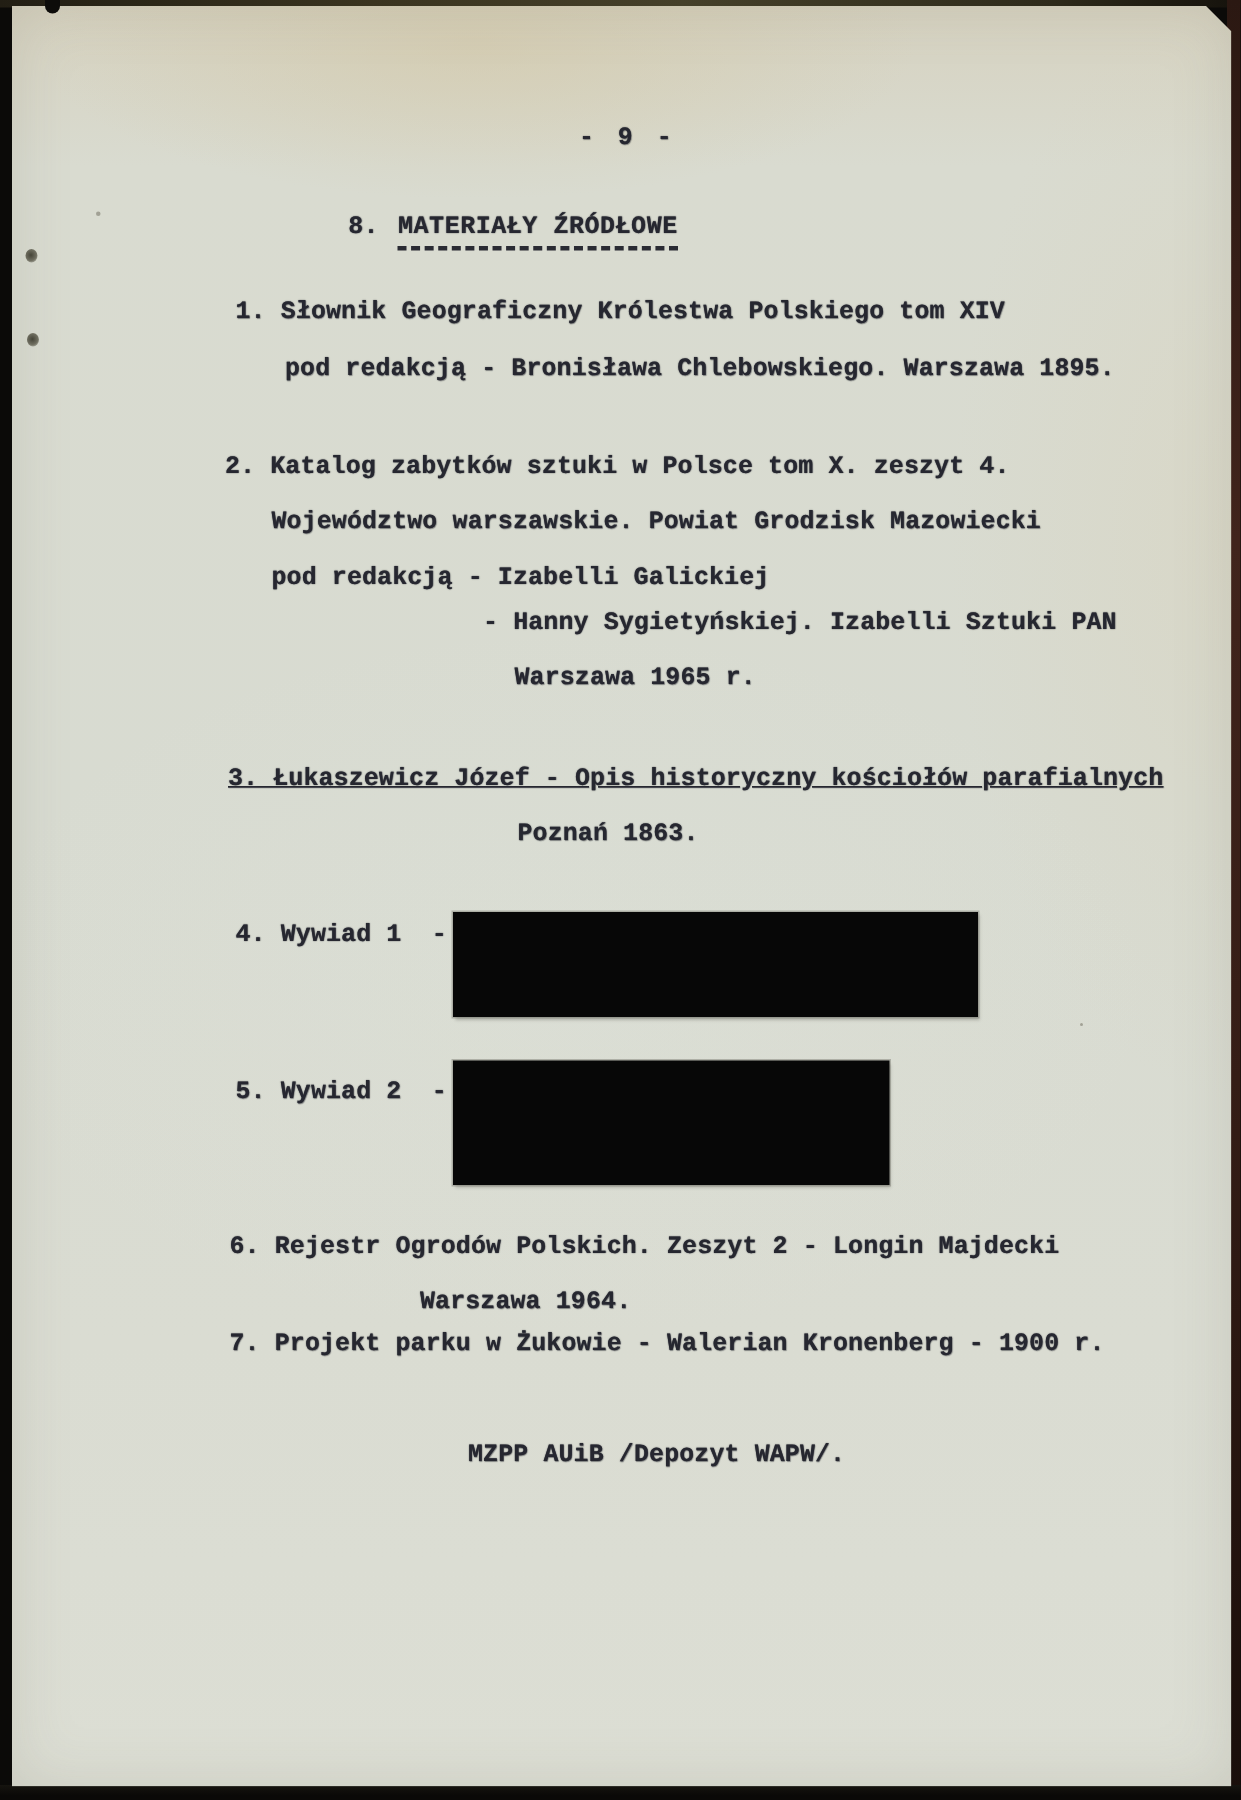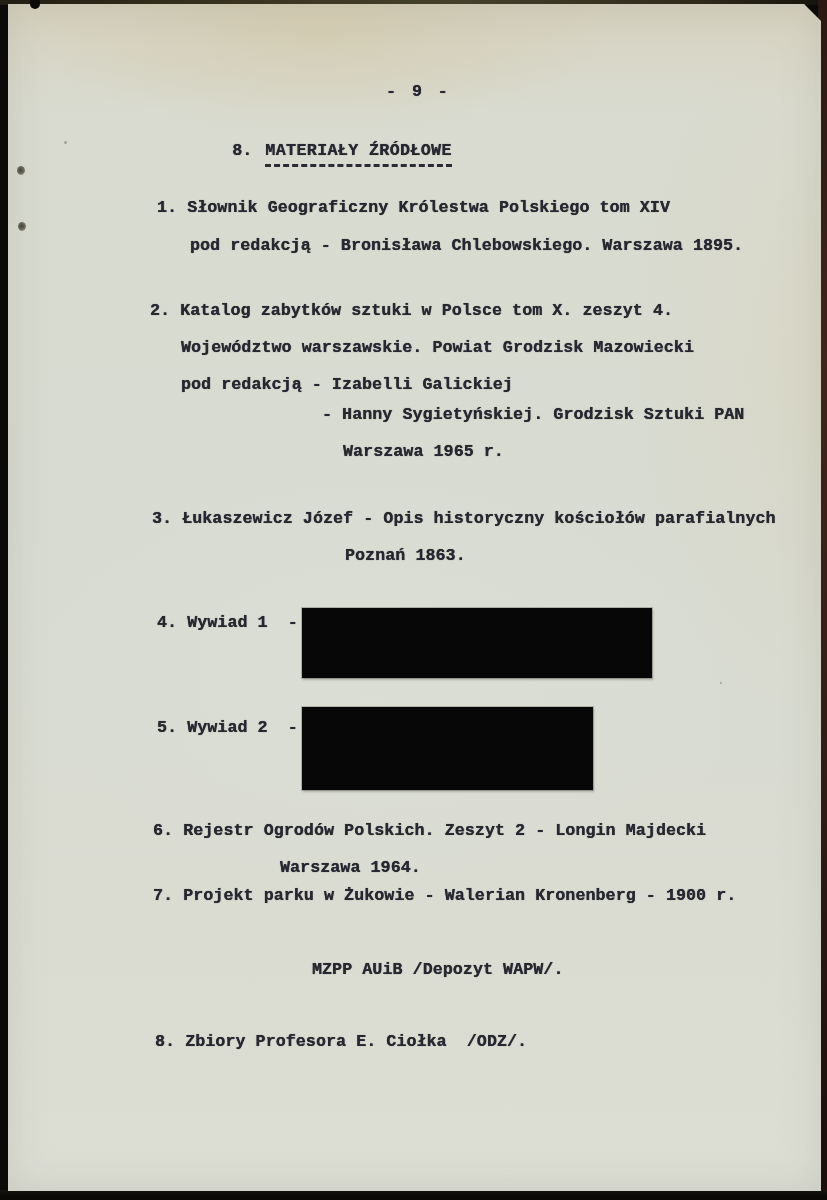--- a/index.html
+++ b/index.html
@@ -102,33 +102,32 @@
   <div class="tl" style="left:192px; top:121px;">
     <span>8.</span><span class="heading-title">MATERIAŁY ŹRÓDŁOWE</span>
   </div>
 
   <div class="tl" style="left:157px; top:198px;">1. Słownik Geograficzny Królestwa Polskiego tom XIV</div>
   <div class="tl" style="left:190px; top:236px;">pod redakcją - Bronisława Chlebowskiego. Warszawa 1895.</div>
 
   <div class="tl" style="left:150px; top:301px;text-align:right;">2. Katalog zabytków sztuki w Polsce tom X. zeszyt 4.</div>
   <div class="tl" style="left:181px; top:338px;">Województwo warszawskie. Powiat Grodzisk Mazowiecki</div>
   <div class="tl" style="left:181px; top:375px;">pod redakcją - Izabelli Galickiej</div>
-  <div class="tl" style="left:322px; top:405px;">- Hanny Sygietyńskiej. Grodzisk Sztuki PAN</div>
+  <div class="tl" style="left:322px; top:405px;">- Hanny Sygietyńskiej. Izabelli Sztuki PAN</div>
   <div class="tl" style="left:343px; top:442px;">Warszawa 1965 r.</div>
 
-  <div class="tl" style="left:152px; top:509px;">3. Łukaszewicz Józef - Opis historyczny kościołów parafialnych</div>
+  <div class="tl" style="left:152px; top:509px;text-decoration:underline;">3. Łukaszewicz Józef - Opis historyczny kościołów parafialnych</div>
   <div class="tl" style="left:345px; top:546px;">Poznań 1863.</div>
 
   <div class="tl" style="left:157px; top:613px;">4. Wywiad 1  -</div>
   <div class="redaction r1"></div>
 
   <div class="tl" style="left:157px; top:718px;">5. Wywiad 2  -</div>
   <div class="redaction r2"></div>
 
   <div class="tl" style="left:153px; top:821px;">6. Rejestr Ogrodów Polskich. Zeszyt 2 - Longin Majdecki</div>
   <div class="tl" style="left:280px; top:858px;text-align:center;">Warszawa 1964.</div>
 
   <div class="tl" style="left:153px; top:886px;">7. Projekt parku w Żukowie - Walerian Kronenberg - 1900 r.</div>
   <div class="tl" style="left:312px; top:960px;">MZPP AUiB /Depozyt WAPW/.</div>
 
-  <div class="tl" style="left:155px; top:1032px;">8. Zbiory Profesora E. Ciołka  /ODZ/.</div>
 
 </div>
 
 </body></html>

